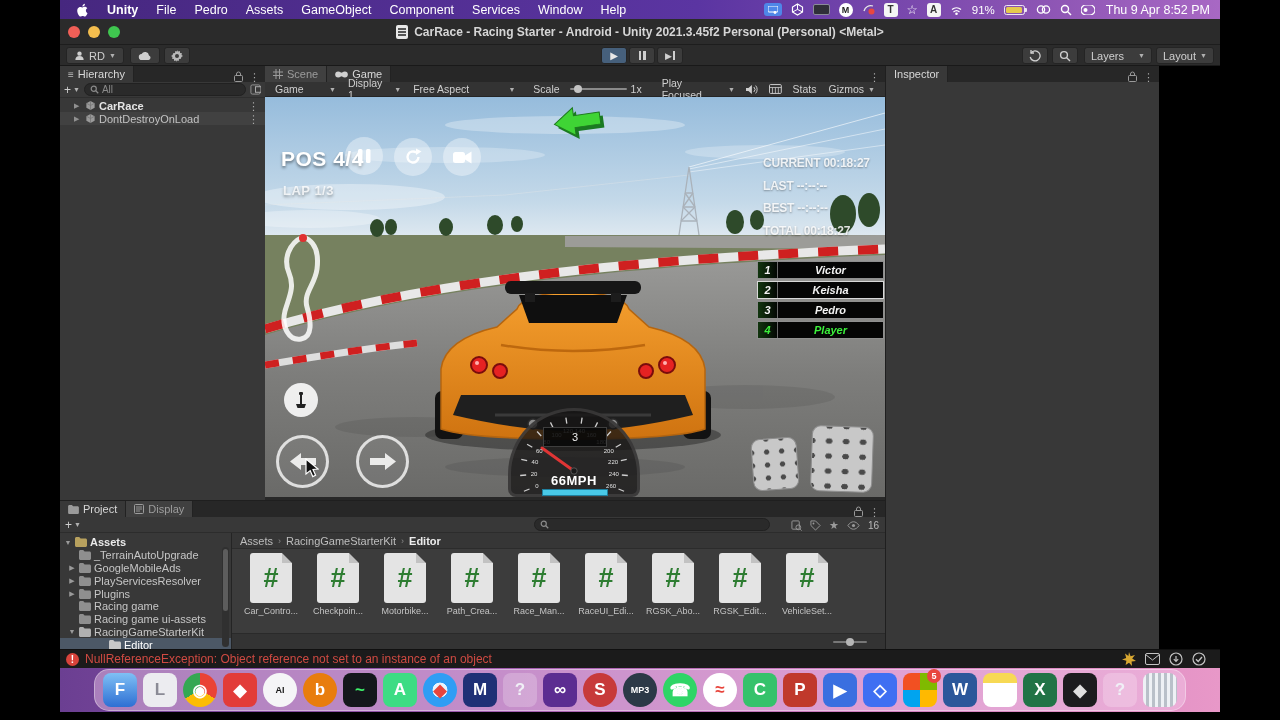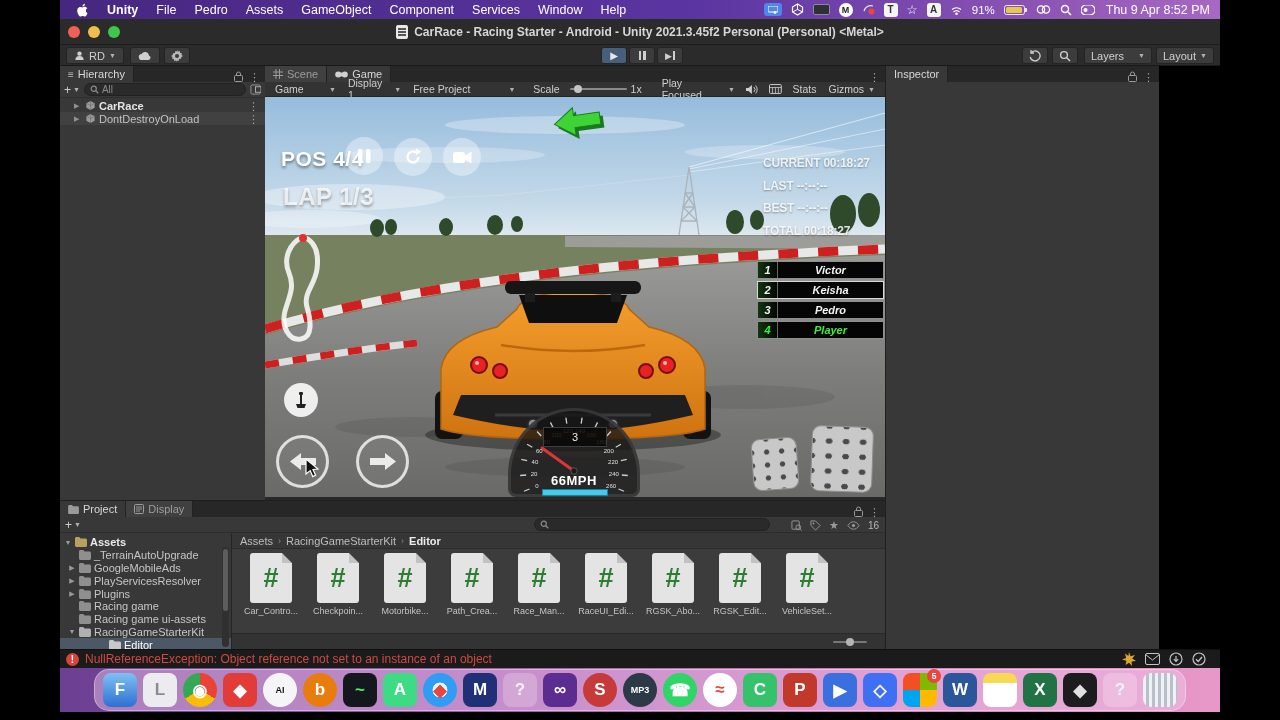--- a/index.html
+++ b/index.html
@@ -59,21 +59,21 @@
 .hrow.hl{background:#414141}
 .cube{width:11px;height:11px}
 
 .gbar{position:absolute;left:0;top:16px;right:0;height:15px;background:#333;display:flex;align-items:center;font-size:10.5px;color:#cfcfcf;gap:0;padding:0 4px;border-bottom:1px solid #252525}
 .gdd{display:flex;align-items:center;gap:4px;padding:0 6px;height:15px}
 .slider{width:58px;height:2px;background:#8a8a8a;border-radius:1px;position:relative;margin:0 4px}
 .slider .knob{position:absolute;left:4px;top:-3px;width:8px;height:8px;border-radius:50%;background:#c4c4c4}
 .viewport{position:absolute;left:0;top:31px;width:620px;height:400px;overflow:hidden;background:#7a8a9a}
 
 .hud-pos{position:absolute;left:16px;top:50px;font-size:21px;font-weight:800;color:#fff;text-shadow:0 2px 3px rgba(0,0,0,.45);letter-spacing:.5px}
-.hud-lap{position:absolute;left:18px;top:86px;font-size:24px;font-weight:800;color:rgba(255,255,255,.78);text-shadow:0 2px 3px rgba(0,0,0,.35);letter-spacing:.5px}
+.hud-lap{position:absolute;left:18px;top:86px;font-size:13px;font-weight:800;color:rgba(255,255,255,.78);text-shadow:0 2px 3px rgba(0,0,0,.35);letter-spacing:.5px}
 .hud-btn{position:absolute;width:38px;height:38px;border-radius:50%;background:rgba(255,255,255,.38);display:flex;align-items:center;justify-content:center}
 .hud-btn svg{display:block}
 .hud-timers{position:absolute;left:498px;top:55px;font-size:12px;font-weight:bold;color:rgba(255,255,255,.85);text-shadow:0 1px 2px rgba(0,0,0,.35);line-height:22.5px;letter-spacing:-.2px;white-space:nowrap}
 .lb{position:absolute;left:492px;top:164px;width:127px;display:flex;flex-direction:column;gap:2px}
 .lb-row{height:18px;display:flex;border:1px solid #8f8f8f;background:#050505}
 .lb-row.r2{border-color:#d8d8d8}
 .lb-rank{width:20px;background:linear-gradient(90deg,#12350f,#030703);color:#f2f2f2;font-size:11px;font-weight:bold;font-style:italic;display:flex;align-items:center;justify-content:center;border-right:1px solid #6a6a6a}
 .lb-name{flex:1;display:flex;align-items:center;justify-content:center;color:#f2f2f2;font-size:11px;font-weight:bold;font-style:italic}
 .hb-btn{position:absolute;left:19px;top:286px;width:34px;height:34px;border-radius:50%;background:rgba(248,248,248,.92);display:flex;align-items:center;justify-content:center}
 .ctl-arrow{position:absolute;width:53px;height:53px;border-radius:50%;border:3px solid rgba(252,252,252,.78);background:rgba(200,200,200,.10);display:flex;align-items:center;justify-content:center}
@@ -346,21 +346,21 @@
     <div class="gbar">
       <span class="gdd" style="width:74px;justify-content:space-between">
           <span>Game</span>
           <span class="caret">▼</span>
         </span>
       <span class="gdd">
           <span>Display 1</span>
           <span class="caret">▼</span>
         </span>
       <span class="gdd" style="width:116px;justify-content:space-between">
-          <span>Free Project</span>
+          <span>Free Aspect</span>
           <span class="caret">▼</span>
         </span>
       <span class="gdd" style="margin-left:6px">
           <span>Scale</span>
         </span>
       <span class="slider">
           <span class="knob"></span>
         </span>
       <span>1x</span>
       <span class="gdd" style="margin-left:14px">

